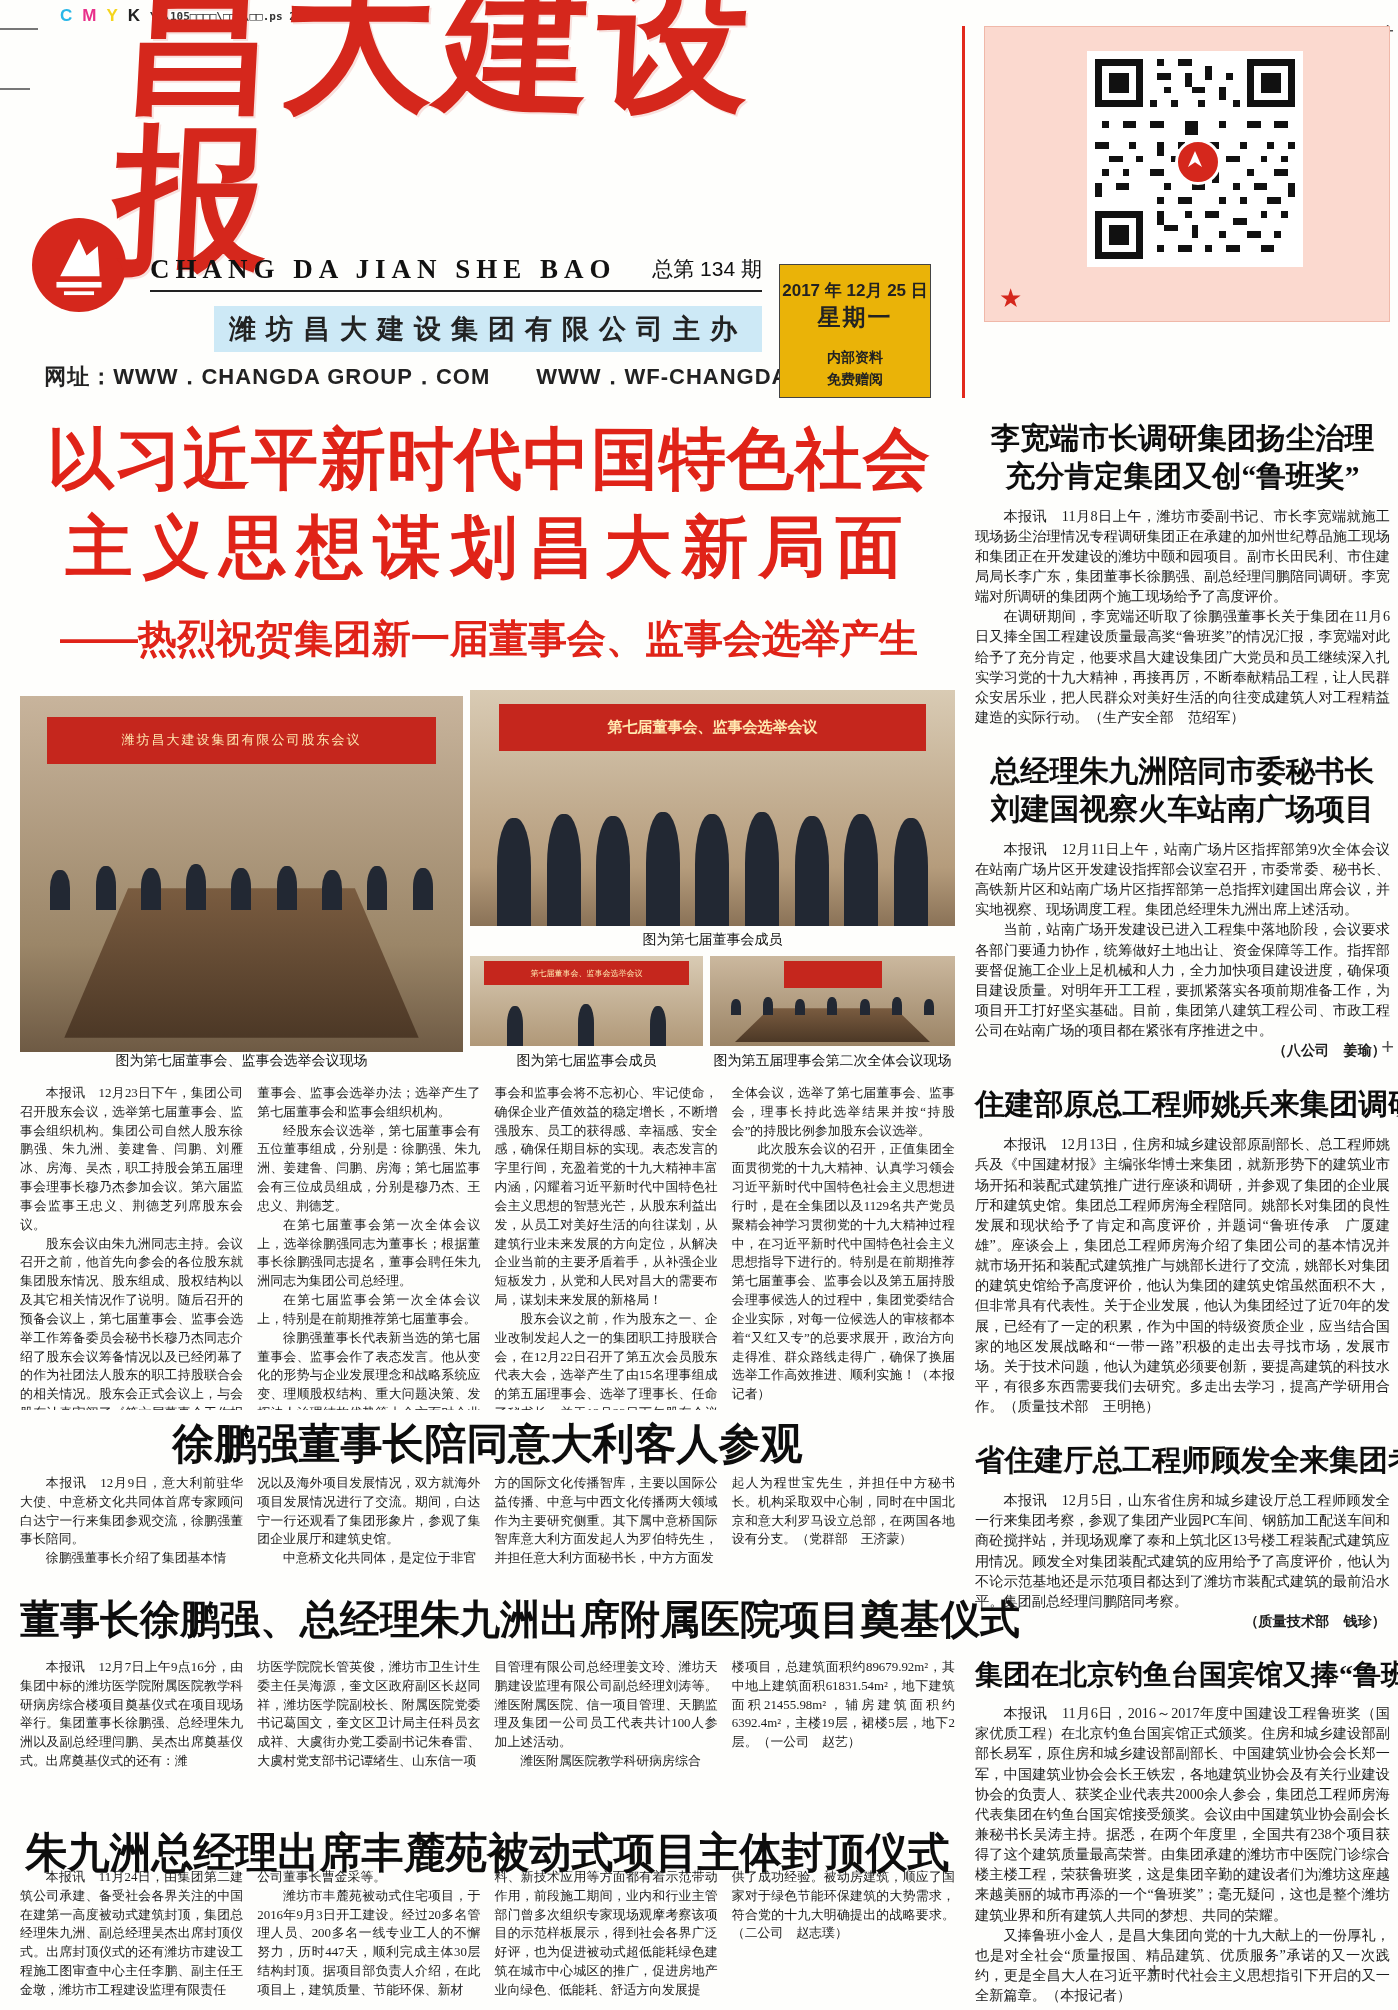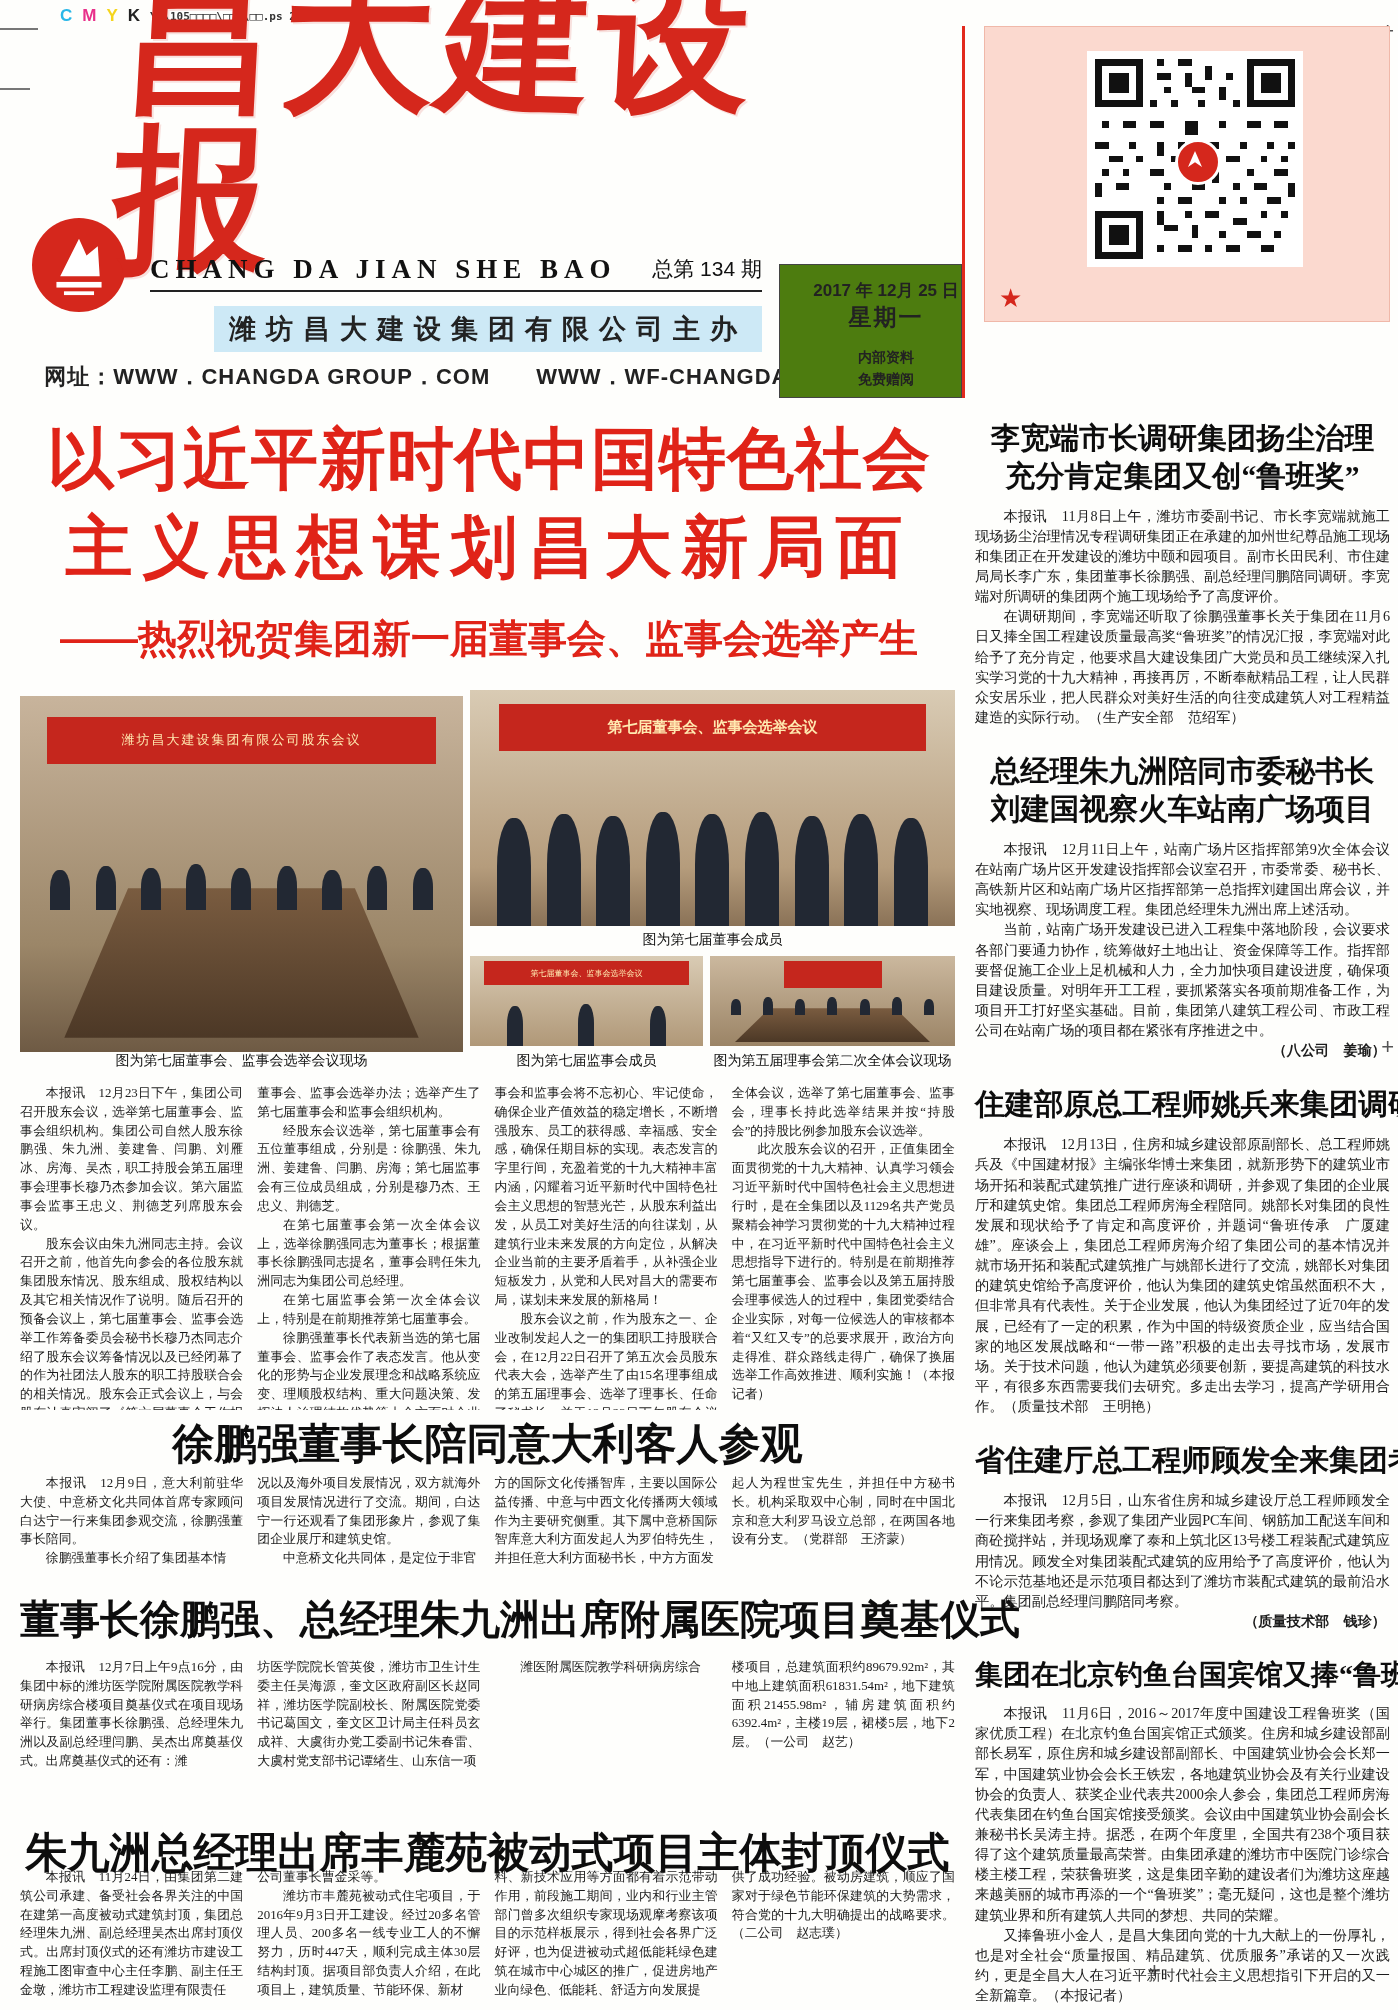--- a/index.html
+++ b/index.html
@@ -19,22 +19,22 @@
   .mast-title{position:absolute;left:120px;top:18px;width:650px;height:205px;display:flex;align-items:center;justify-content:center;
               font-size:152px;font-weight:900;color:#d5271c;letter-spacing:6px;line-height:1;
               transform:skewX(-3deg) scaleY(1.04);font-family:"Liberation Serif",serif;text-shadow:2px 2px 0 #d5271c22;}
   .eng-row{position:absolute;left:150px;top:248px;width:612px;height:42px;display:flex;align-items:center;border-bottom:2px solid #222;}
   .pinyin{font-size:27px;font-weight:bold;letter-spacing:6px;color:#111;}
   .issue{margin-left:auto;font-size:21px;color:#111;font-family:"Liberation Sans",sans-serif;}
   .bluebar{position:absolute;left:214px;top:306px;width:548px;height:46px;background:#cde9f6;display:flex;align-items:center;justify-content:center;
            font-family:"Liberation Sans",sans-serif;font-size:27px;font-weight:bold;letter-spacing:10px;color:#222;}
   .urlrow{position:absolute;left:148px;top:360px;width:614px;height:34px;display:flex;align-items:center;justify-content:center;
           font-family:"Liberation Sans",sans-serif;font-size:22px;font-weight:bold;color:#222;letter-spacing:1px;white-space:nowrap;}
-  .datebox{position:absolute;left:779px;top:264px;width:150px;height:132px;border:1px solid #444;background:#4d7c0f;
-           display:flex;flex-direction:column;align-items:center;font-family:"Liberation Sans",sans-serif;color:#222;padding-left:31px;}
+  .datebox{position:absolute;left:779px;top:264px;width:150px;height:132px;border:1px solid #444;background:#eab308;
+           display:flex;flex-direction:column;align-items:center;font-family:"Liberation Sans",sans-serif;color:#222;}
   .datebox .d1{margin-top:14px;font-size:17px;font-weight:bold;}
   .datebox .d2{font-size:23px;font-weight:bold;letter-spacing:2px;}
   .datebox .d3{margin-top:16px;font-size:14px;font-weight:bold;}
   .datebox .d4{margin-top:4px;font-size:14px;font-weight:bold;}
   .red-divider{position:absolute;left:962px;top:26px;width:3px;height:372px;background:#e2291d;}
   .qrpanel{position:absolute;left:984px;top:26px;width:404px;height:294px;background:#fbd9cf;border:1px solid #f0b8a9;}
   .qrpanel svg.qr{position:absolute;left:102px;top:24px;width:200px;height:200px;background:#fff;padding:8px;}
   .qrlogo{position:absolute;left:190px;top:112px;width:40px;height:40px;border-radius:50%;background:#d5271c;border:3px solid #fff;}
   .qrlogo:after{content:"";position:absolute;left:10px;top:9px;width:14px;height:16px;background:#fff;clip-path:polygon(0 100%,50% 0,100% 100%,50% 70%);}
   .party-star{position:absolute;left:14px;bottom:8px;color:#d5271c;font-size:26px;font-family:"DejaVu Sans",sans-serif;}
@@ -222,20 +222,21 @@
 
   <div class="sechead" style="top:1592px;font-size:40px">董事长徐鹏强、总经理朱九洲出席附属医院项目奠基仪式</div>
   <div class="cols" style="left:20px;top:1658px;width:935px;height:130px">
     <div class="col">
       <p>本报讯　12月7日上午9点16分，由集团中标的潍坊医学院附属医院教学科研病房综合楼项目奠基仪式在项目现场举行。集团董事长徐鹏强、总经理朱九洲以及副总经理闫鹏、吴杰出席奠基仪式。出席奠基仪式的还有：潍</p>
     </div>
     <div class="col">
       <p class="cont">坊医学院院长管英俊，潍坊市卫生计生委主任吴海源，奎文区政府副区长赵同祥，潍坊医学院副校长、附属医院党委书记葛国文，奎文区卫计局主任科员玄成祥、大虞街办党工委副书记朱春雷、大虞村党支部书记谭绪生、山东信一项</p>
     </div>
     <div class="col">
+      <p class="cont">目管理有限公司总经理姜文玲、潍坊天鹏建设监理有限公司副总经理刘涛等。潍医附属医院、信一项目管理、天鹏监理及集团一公司员工代表共计100人参加上述活动。</p>
       <p>潍医附属医院教学科研病房综合</p>
     </div>
     <div class="col">
       <p class="cont">楼项目，总建筑面积约89679.92m²，其中地上建筑面积61831.54m²，地下建筑面积21455.98m²，辅房建筑面积约6392.4m²，主楼19层，裙楼5层，地下2层。（一公司　赵艺）</p>
     </div>
   </div>
 
   <div class="sechead" style="top:1825px;font-size:42px">朱九洲总经理出席丰麓苑被动式项目主体封顶仪式</div>
   <div class="cols" style="left:20px;top:1868px;width:935px;height:136px">
     <div class="col">

